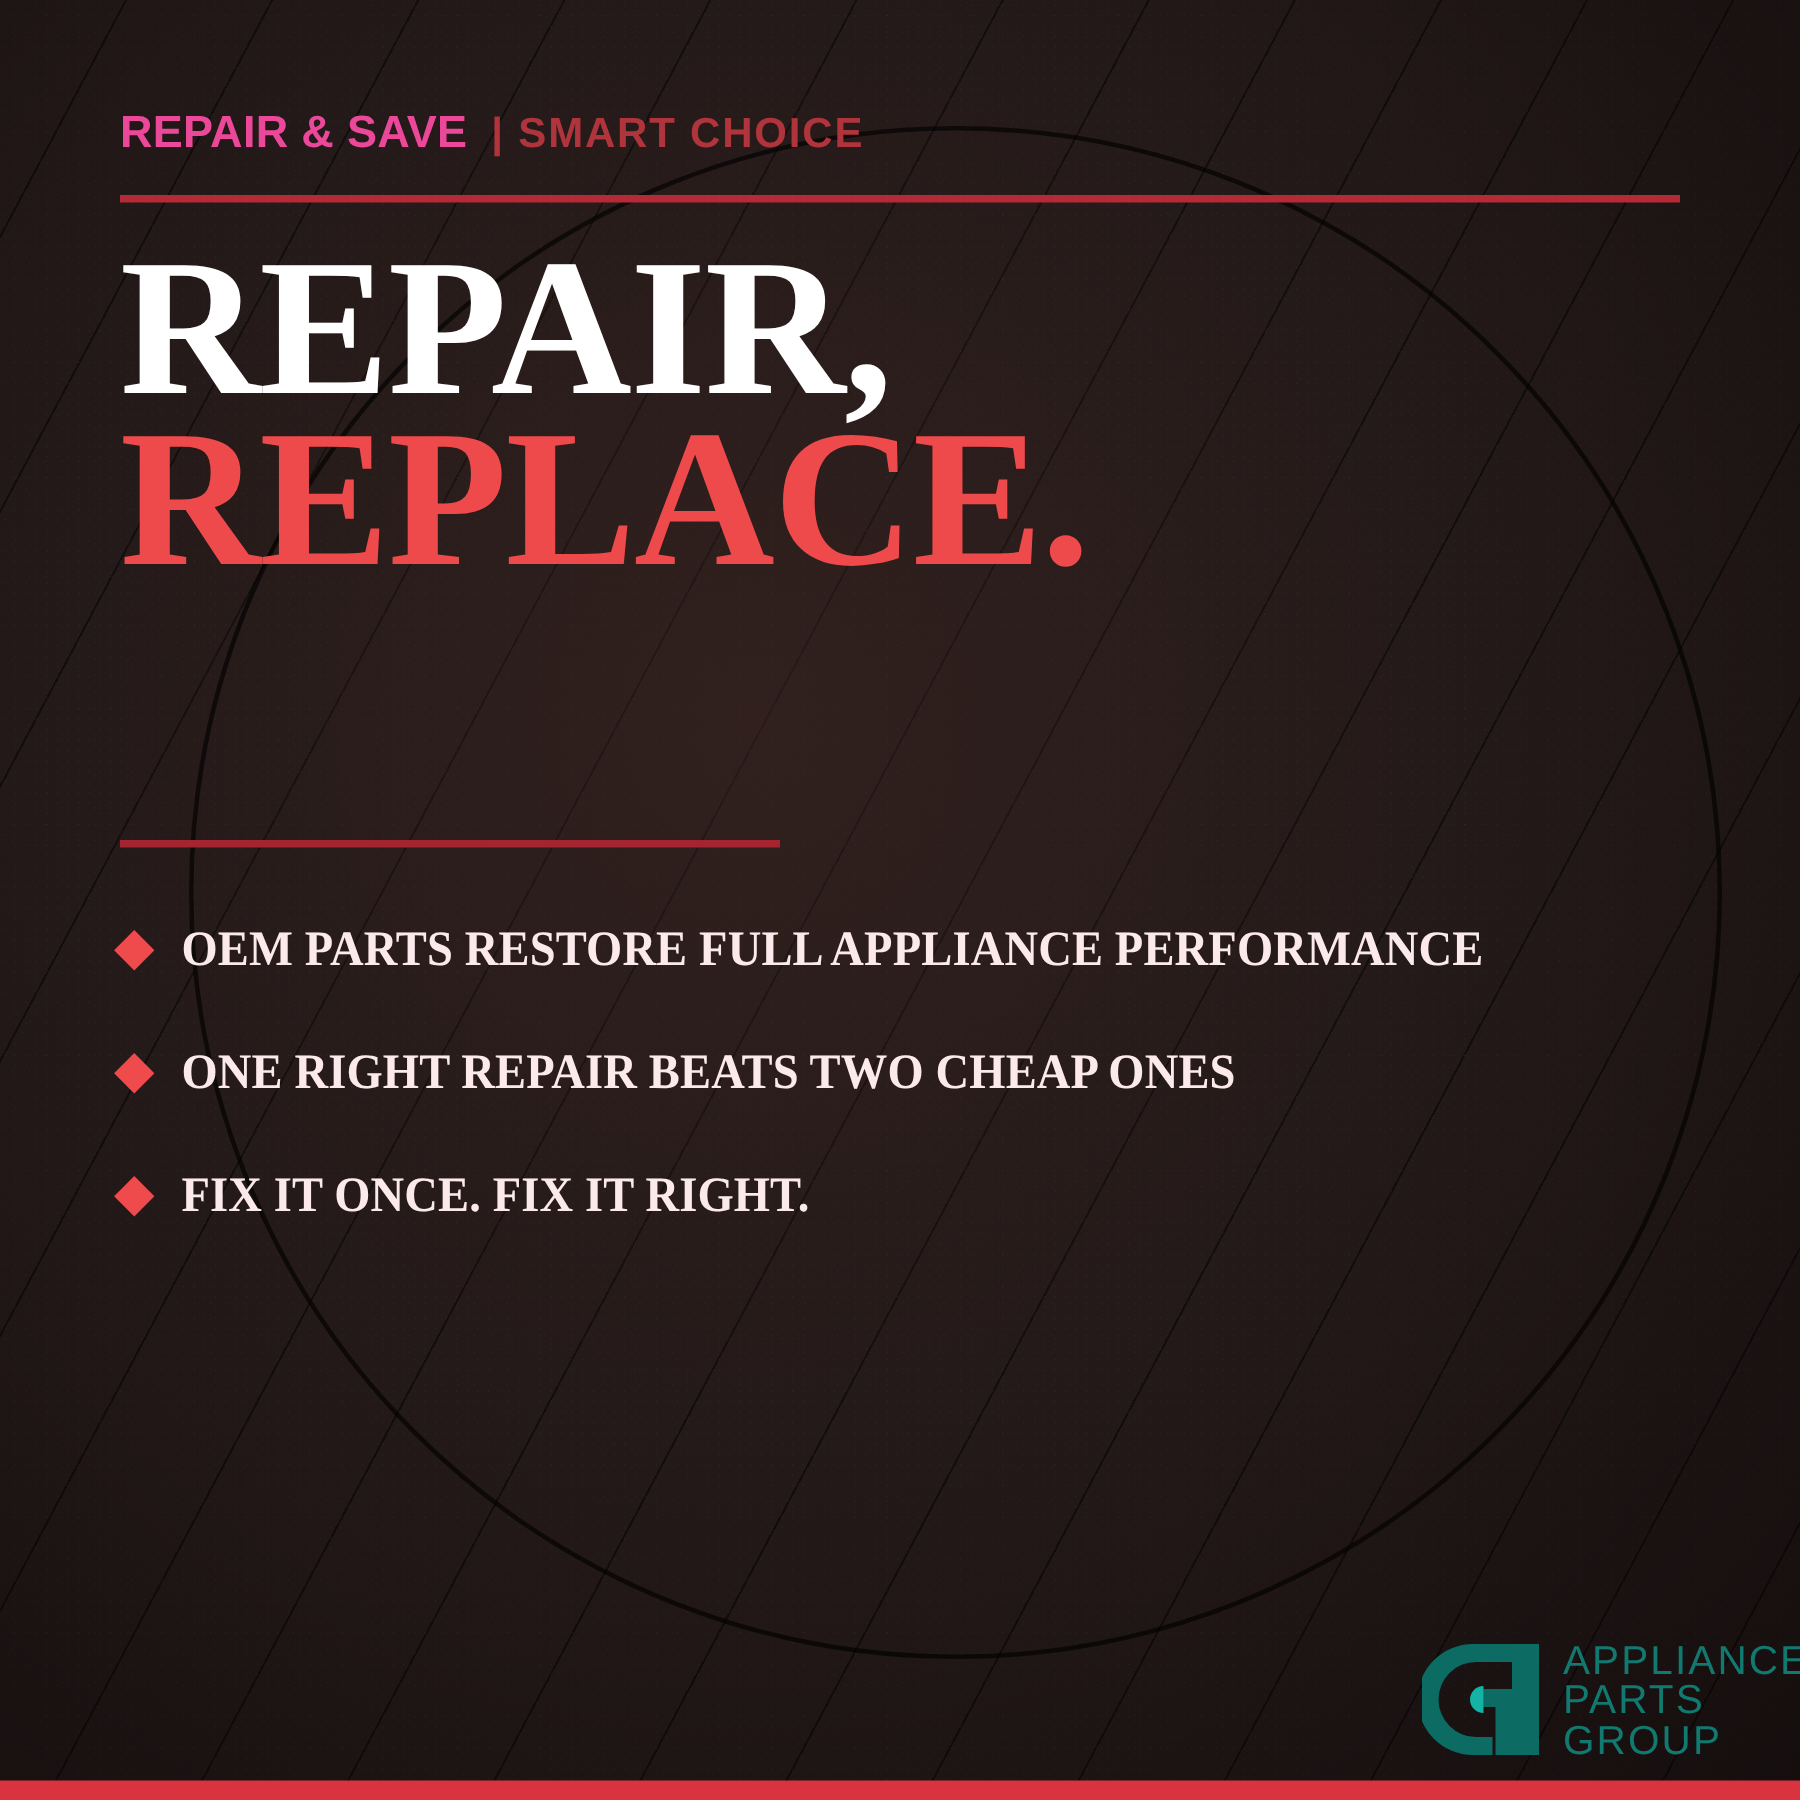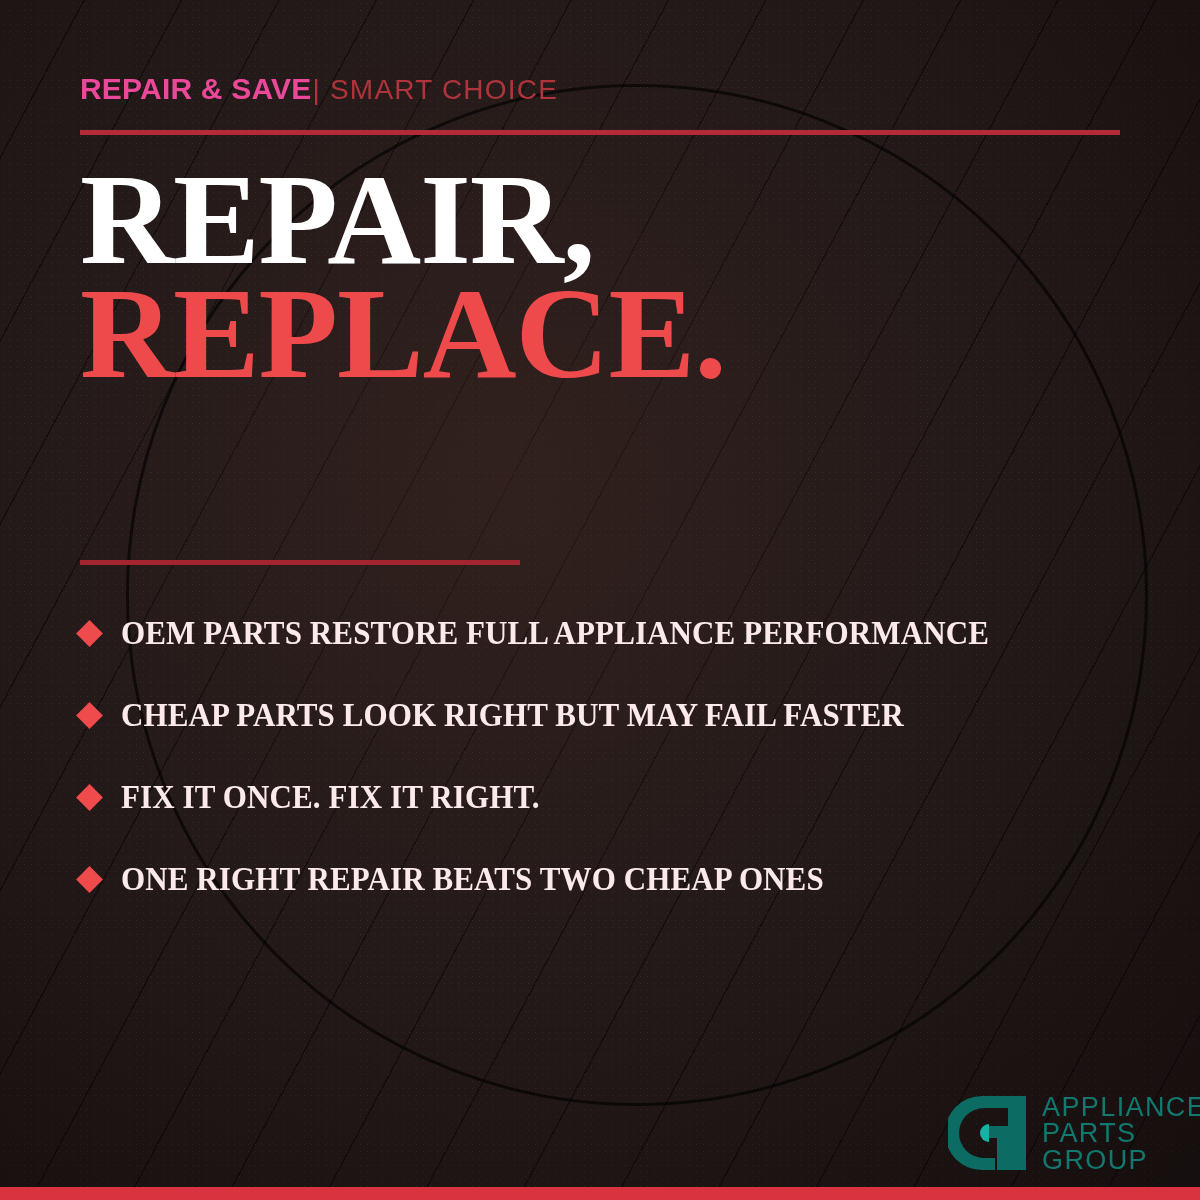--- a/index.html
+++ b/index.html
@@ -64,24 +64,24 @@
     position:absolute; left:80px; top:74px;
     white-space:nowrap;
     line-height:1;
   }
   .eyebrow-main {
     font-size:30px; font-weight:bold;
     letter-spacing:0.2px;
     color:#ec4899;
   }
   .eyebrow-sub {
-    font-size:28px; font-weight:normal;
+    font-size:28px; font-weight:bold;
     letter-spacing:1.2px;
     color:#b0343c;
-    margin-left:1px;
+    margin-left:16px;
   }
 
   .rule-top {
     position:absolute; left:80px; top:130px;
     width:1040px; height:5px;
     background:#b42a36;
   }
 
   
   .headline {
@@ -187,33 +187,29 @@
 
     <div class="rule-mid"></div>
 
     <div class="bullets">
 
       <div class="bullet-row">
         <span class="bullet-diamond"></span>
         <span class="bullet-text">OEM PARTS RESTORE FULL APPLIANCE PERFORMANCE</span>
       </div>
 
+
       <div class="bullet-row">
         <span class="bullet-diamond"></span>
-        <span class="bullet-text">CHEAP PARTS LOOK RIGHT BUT MAY FAIL FASTER</span>
+        <span class="bullet-text">ONE RIGHT REPAIR BEATS TWO CHEAP ONES</span>
       </div>
 
       <div class="bullet-row">
         <span class="bullet-diamond"></span>
         <span class="bullet-text">FIX IT ONCE. FIX IT RIGHT.</span>
-      </div>
-
-      <div class="bullet-row">
-        <span class="bullet-diamond"></span>
-        <span class="bullet-text">ONE RIGHT REPAIR BEATS TWO CHEAP ONES</span>
       </div>
 
     </div>
 
     <div class="logo">
       <span class="logo-mark">
         <svg viewBox="0 0 82 82" xmlns="http://www.w3.org/2000/svg">
           <path d="M78 4 H36 A32 32 0 0 0 36 78 H49 V46 H41 V34 H78 V78 H66 V46 H61 V78 H36
                    A32 32 0 0 1 36 4 Z" fill="#0c6b63"></path>
           <path d="M78 4 H34 A33 33 0 0 0 34 78 H47 V66 H36 A21 21 0 0 1 36 16 H78 Z" fill="#0c6b63"></path>

